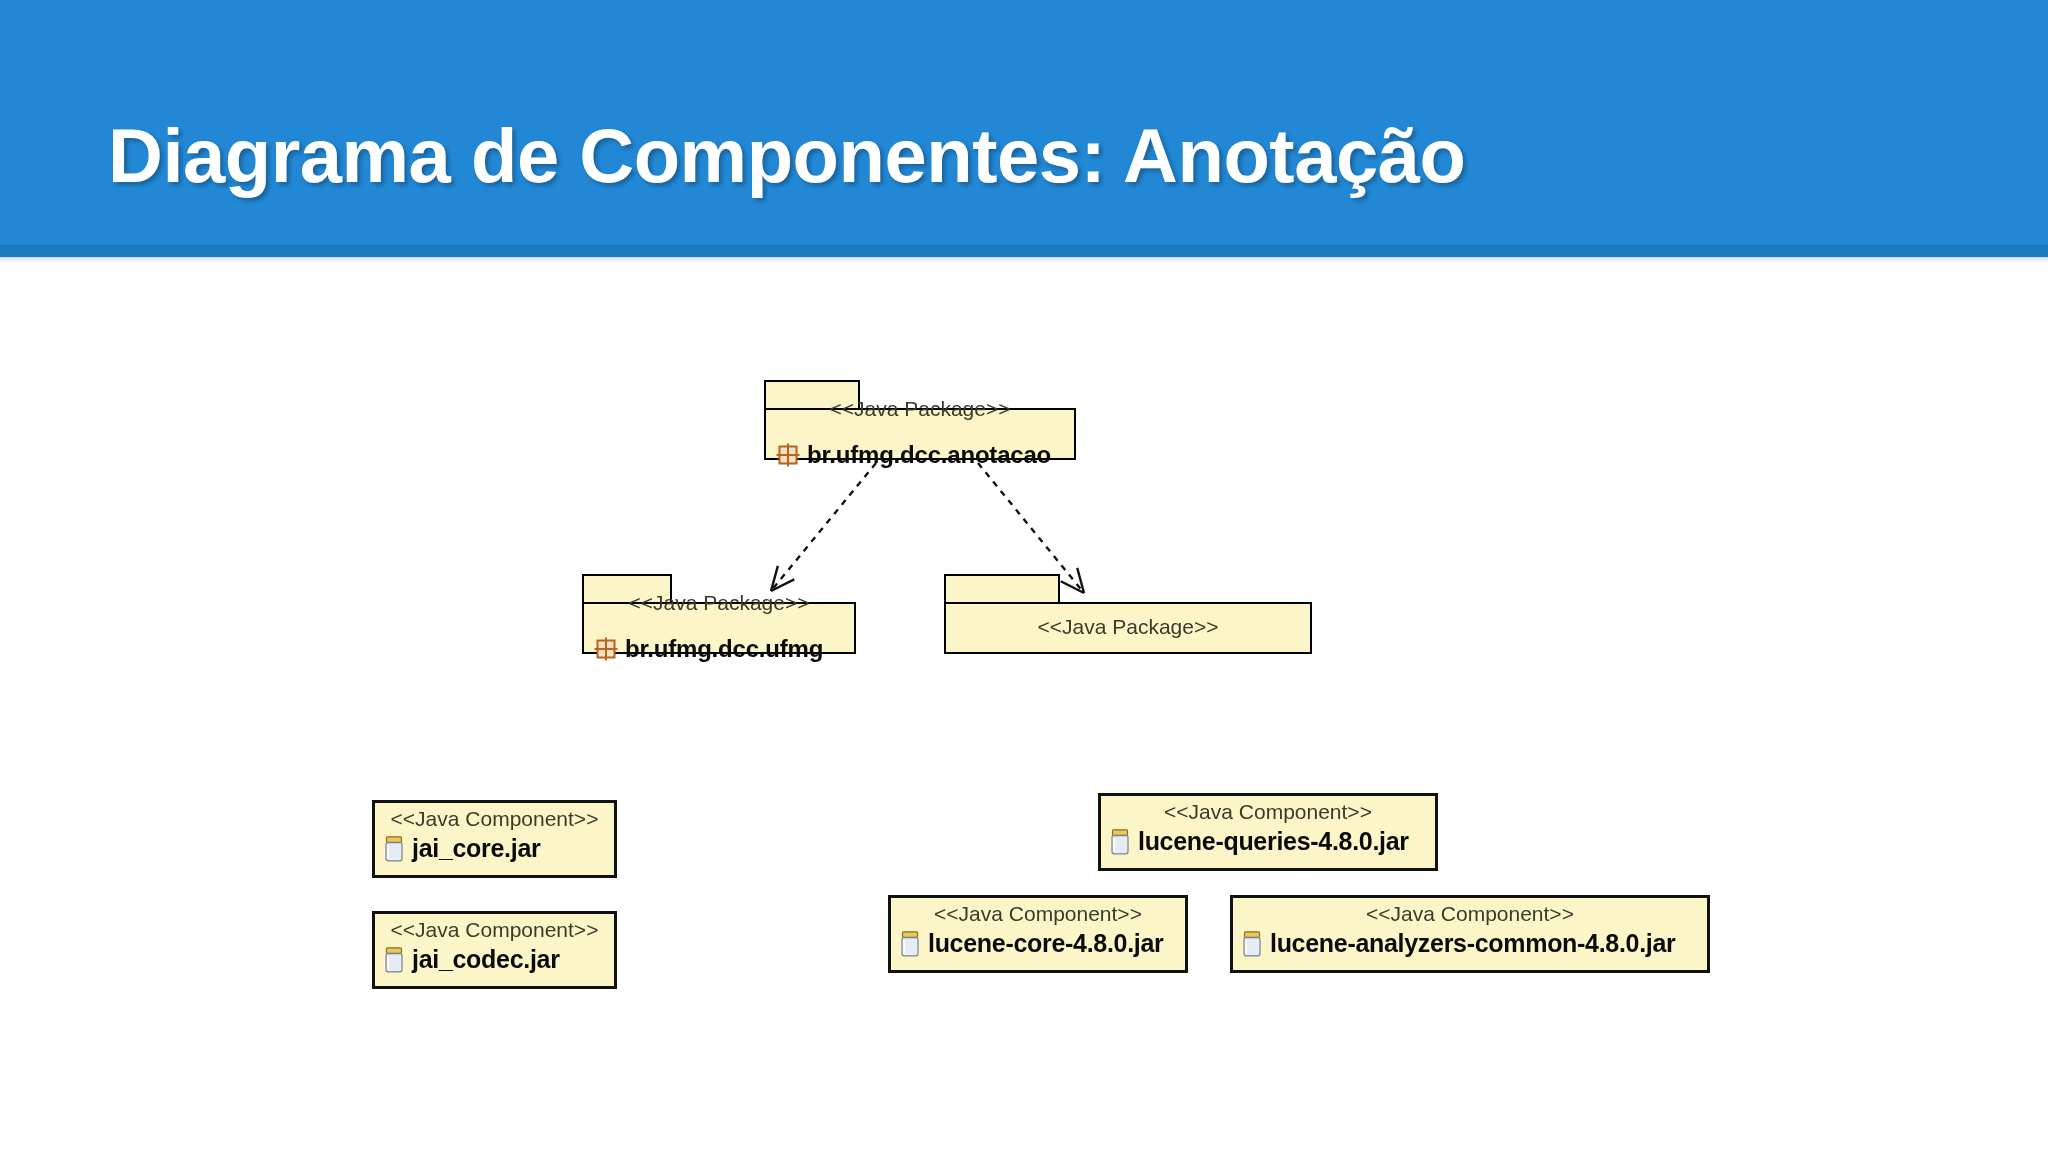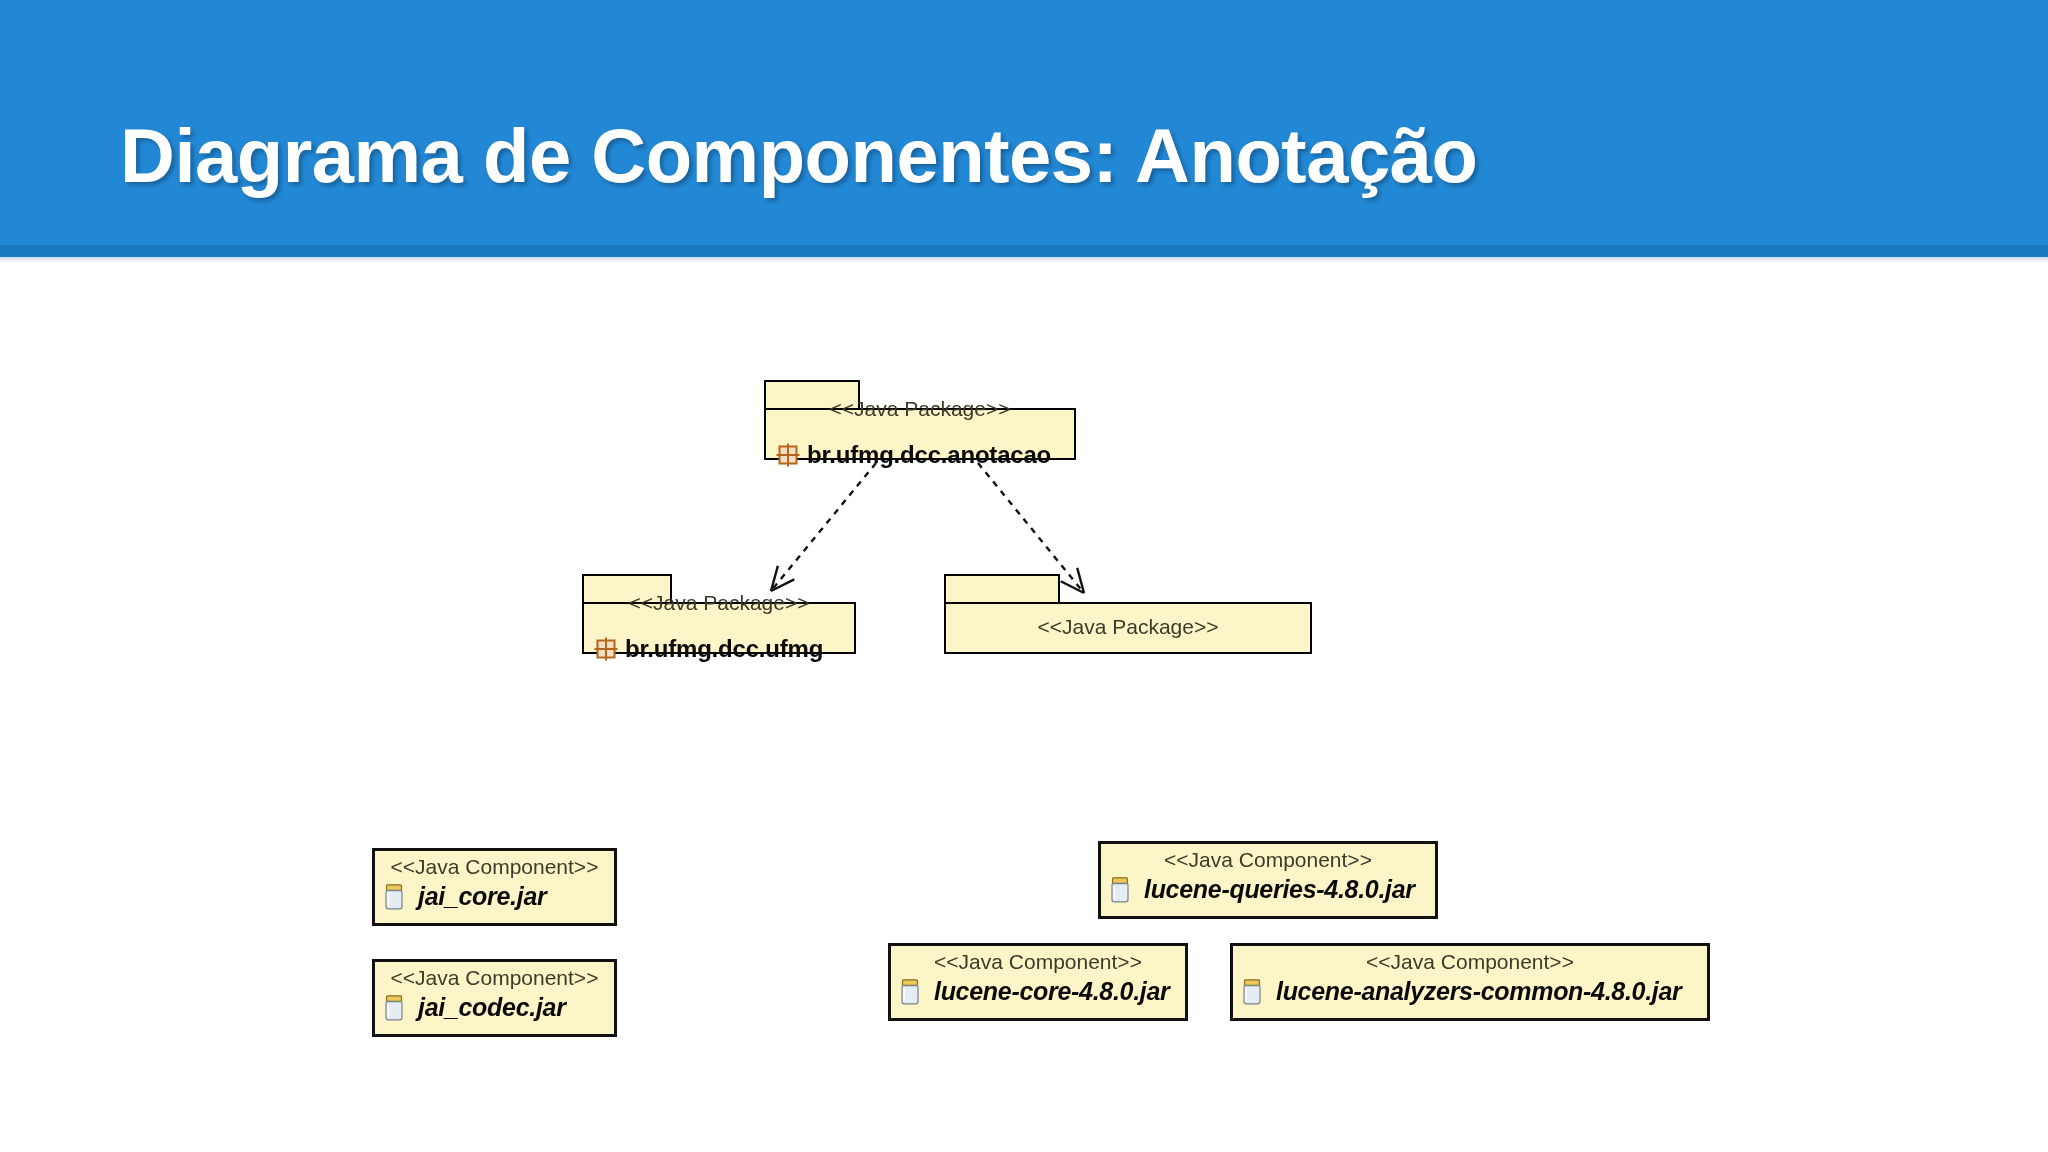--- a/index.html
+++ b/index.html
@@ -37,21 +37,21 @@
   #header-shadow {
     position: absolute;
     left: 0;
     top: 257px;
     width: 2048px;
     height: 6px;
     background: linear-gradient(to bottom, rgba(120,150,200,0.35), rgba(255,255,255,0));
   }
   #page-title {
     position: absolute;
-    left: 120px;
+    left: 108px;
     top: 112px;
     font-size: 76px;
     font-weight: bold;
     color: #ffffff;
     letter-spacing: -0.5px;
     white-space: nowrap;
     text-shadow: 3px 3px 4px rgba(0,0,0,0.28);
   }
 
   
@@ -126,37 +126,35 @@
     position: relative;
   }
 
   
   .uml-component {
     position: absolute;
     background: #fbf5c8;
     border: 3px solid #111111;
     display: flex;
     flex-direction: column;
-    justify-content: space-between;
-    padding: 4px 8px 12px 8px;
-    margin-top: 48px;
+    justify-content: flex-start;
+    padding: 4px 8px 6px 8px;
   }
   .cmp-stereotype {
     text-align: center;
     font-size: 21px;
     color: #3b3b2a;
     line-height: 1.1;
     white-space: nowrap;
   }
   .cmp-name-row {
     display: flex;
     align-items: center;
-    gap: 13px;
+    gap: 7px;
     margin-top: 4px;
-    font-style: italic;
   }
   .cmp-name {
     font-size: 25px;
     font-weight: bold;
     color: #0b0b0b;
     white-space: nowrap;
     letter-spacing: -0.3px;
   }
   .jar-icon {
     flex: 0 0 auto;

